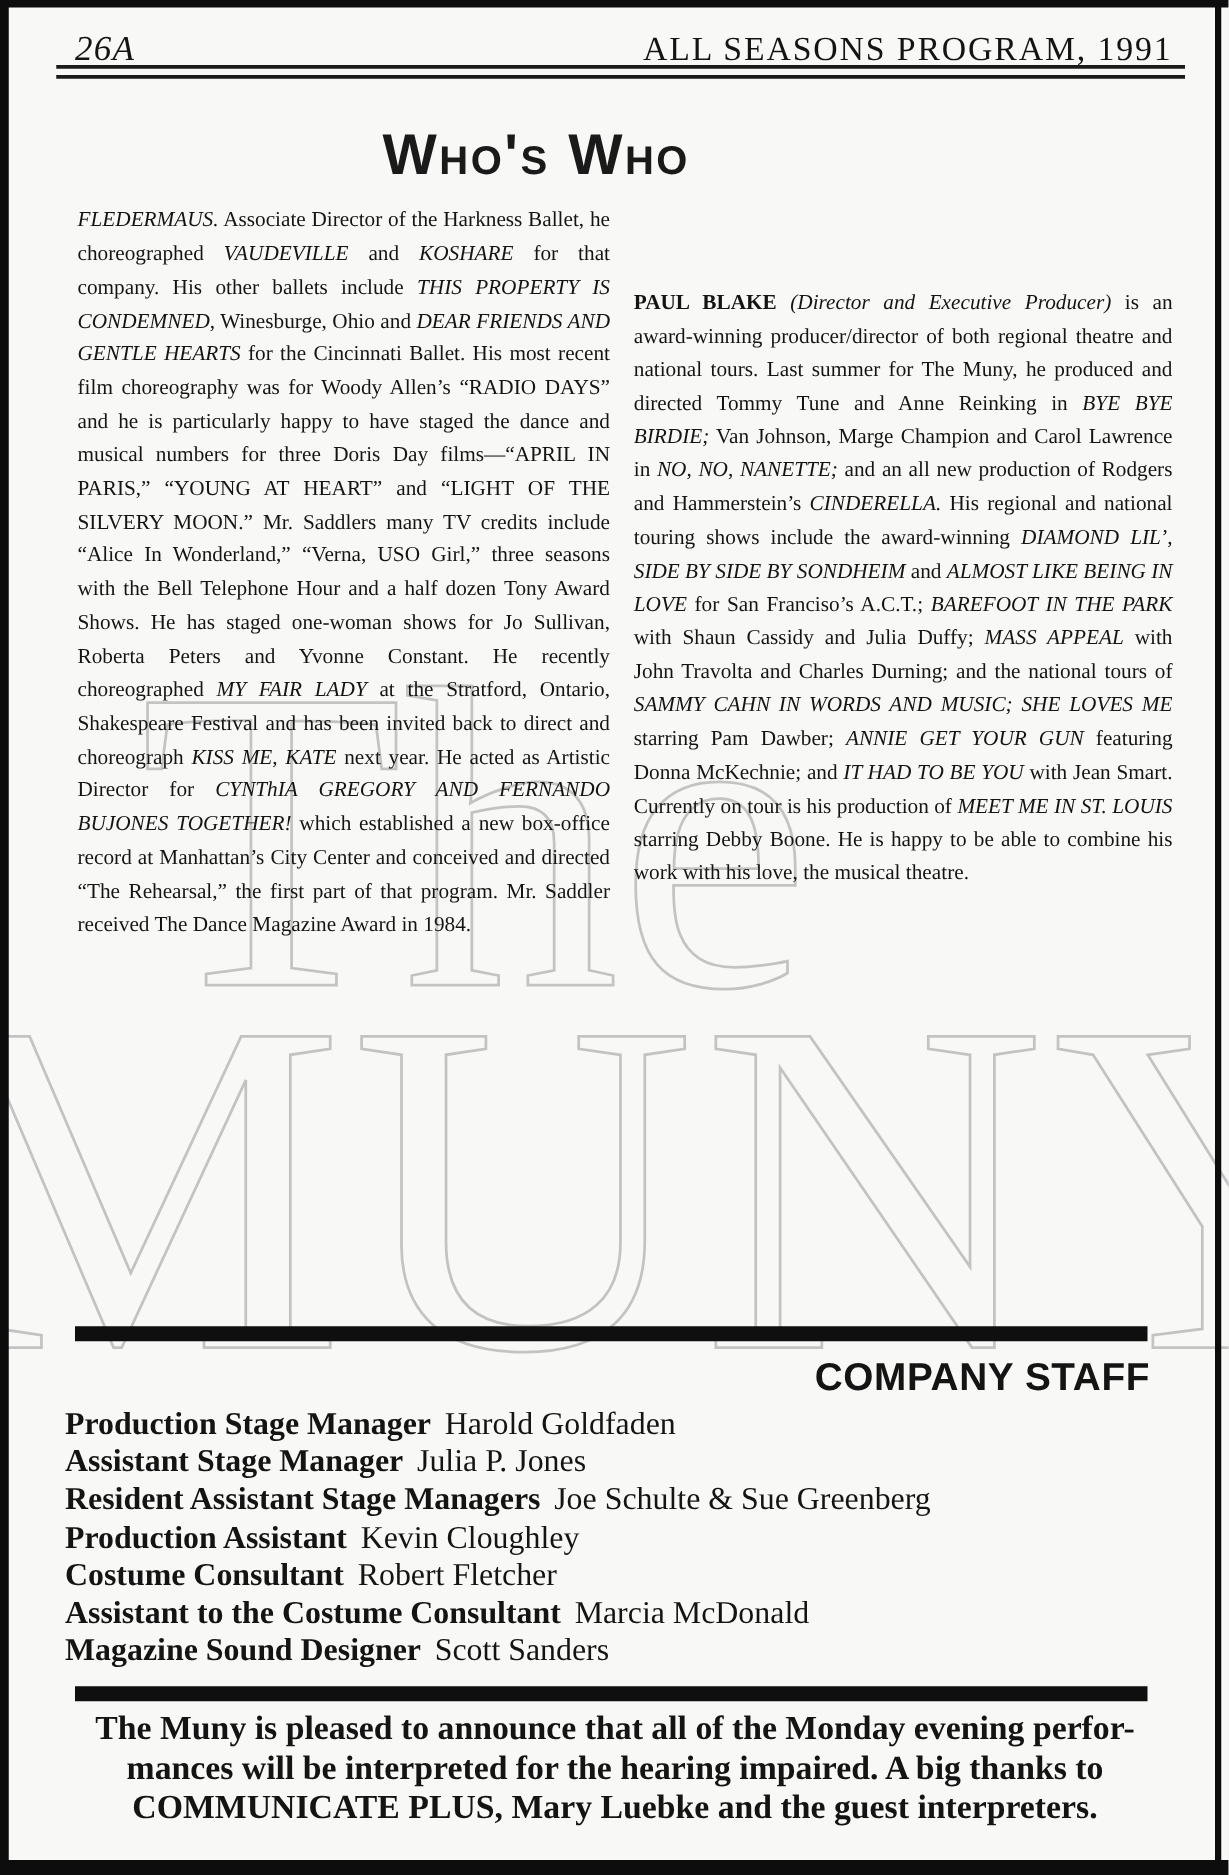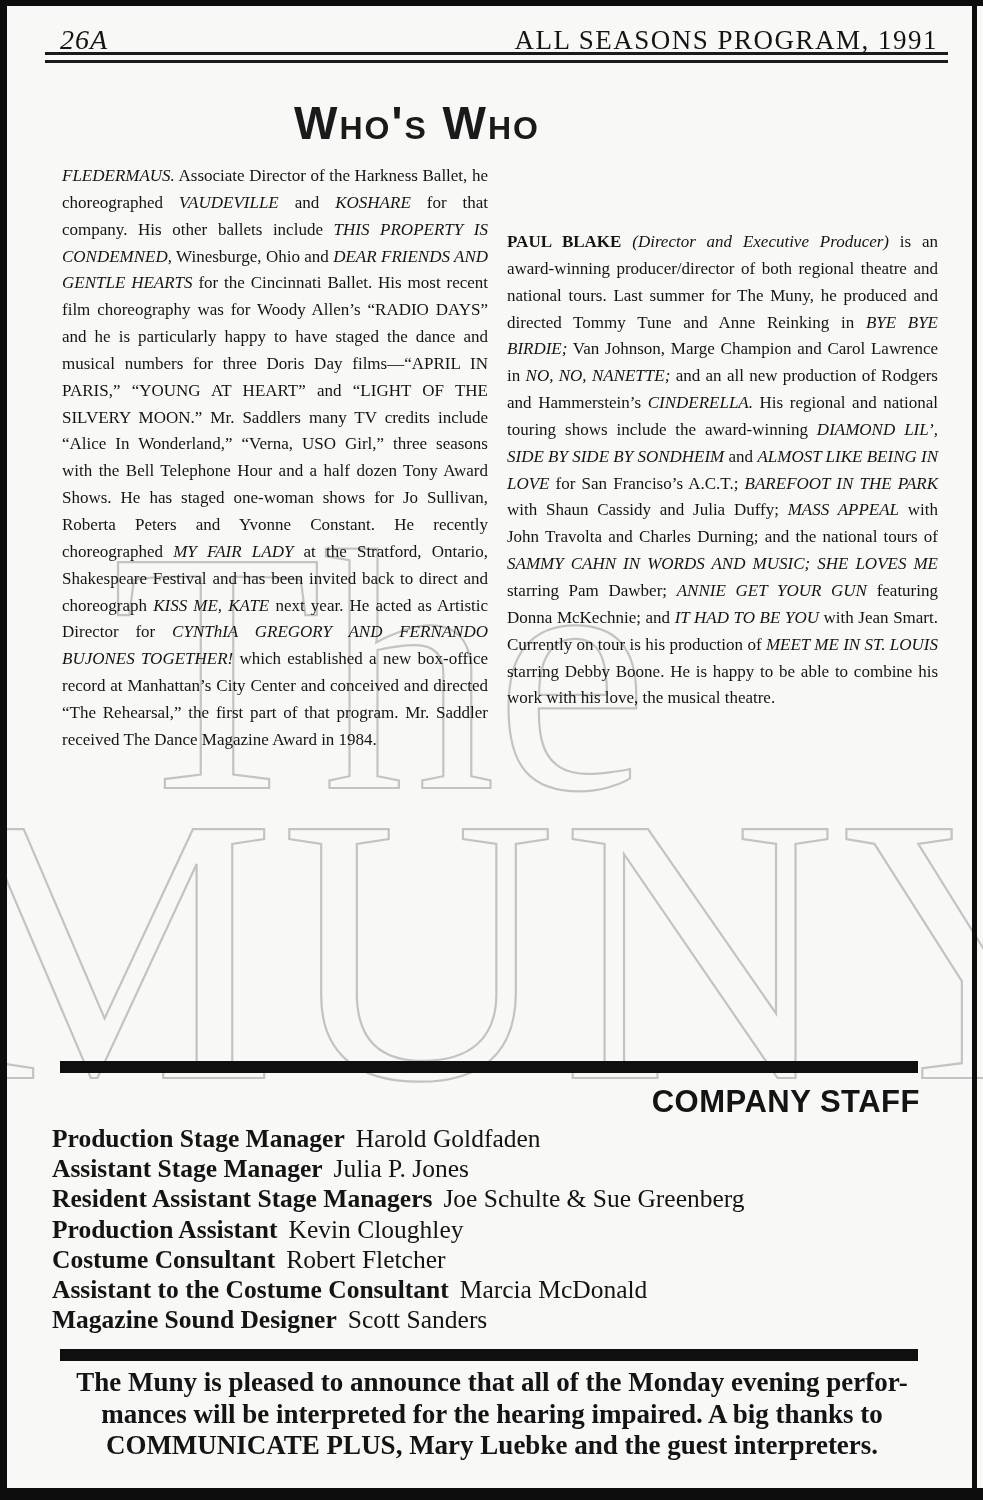--- a/index.html
+++ b/index.html
@@ -17,21 +17,21 @@
   .frame-right{position:absolute;left:972px;top:0;width:5px;height:1500px;background:#0d0d0d;}
   .frame-bottom{position:absolute;left:0;top:1488px;width:983px;height:12px;background:#0d0d0d;}
 
   
   .header{position:absolute;left:60px;top:24px;width:878px;display:flex;justify-content:space-between;align-items:baseline;font-family:Liberation Serif, serif;}
   .page-number{font-style:italic;font-size:28px;letter-spacing:1px;}
   .publication{font-size:27px;letter-spacing:1.5px;}
   .header-rule{position:absolute;left:45px;top:52px;width:903px;height:5px;border-top:3px solid #1b1b1b;border-bottom:3px solid #1b1b1b;}
 
   
-  .page-title{position:absolute;left:0;top:96px;width:834px;text-align:center;
+  .page-title{position:absolute;left:12px;top:96px;width:834px;text-align:center;
     font-family:"Liberation Sans", sans-serif;font-weight:bold;font-size:46px;
     font-variant:small-caps;letter-spacing:2px;color:#1a1a1a;}
 
   
   .watermark{position:absolute;left:0;top:0;z-index:0;}
 
   
   .columns{position:absolute;left:62px;top:163px;width:876px;display:flex;gap:19px;z-index:1;}
   .col{font-size:17px;line-height:26.85px;text-align:justify;}
   .col-left{width:426px;}

